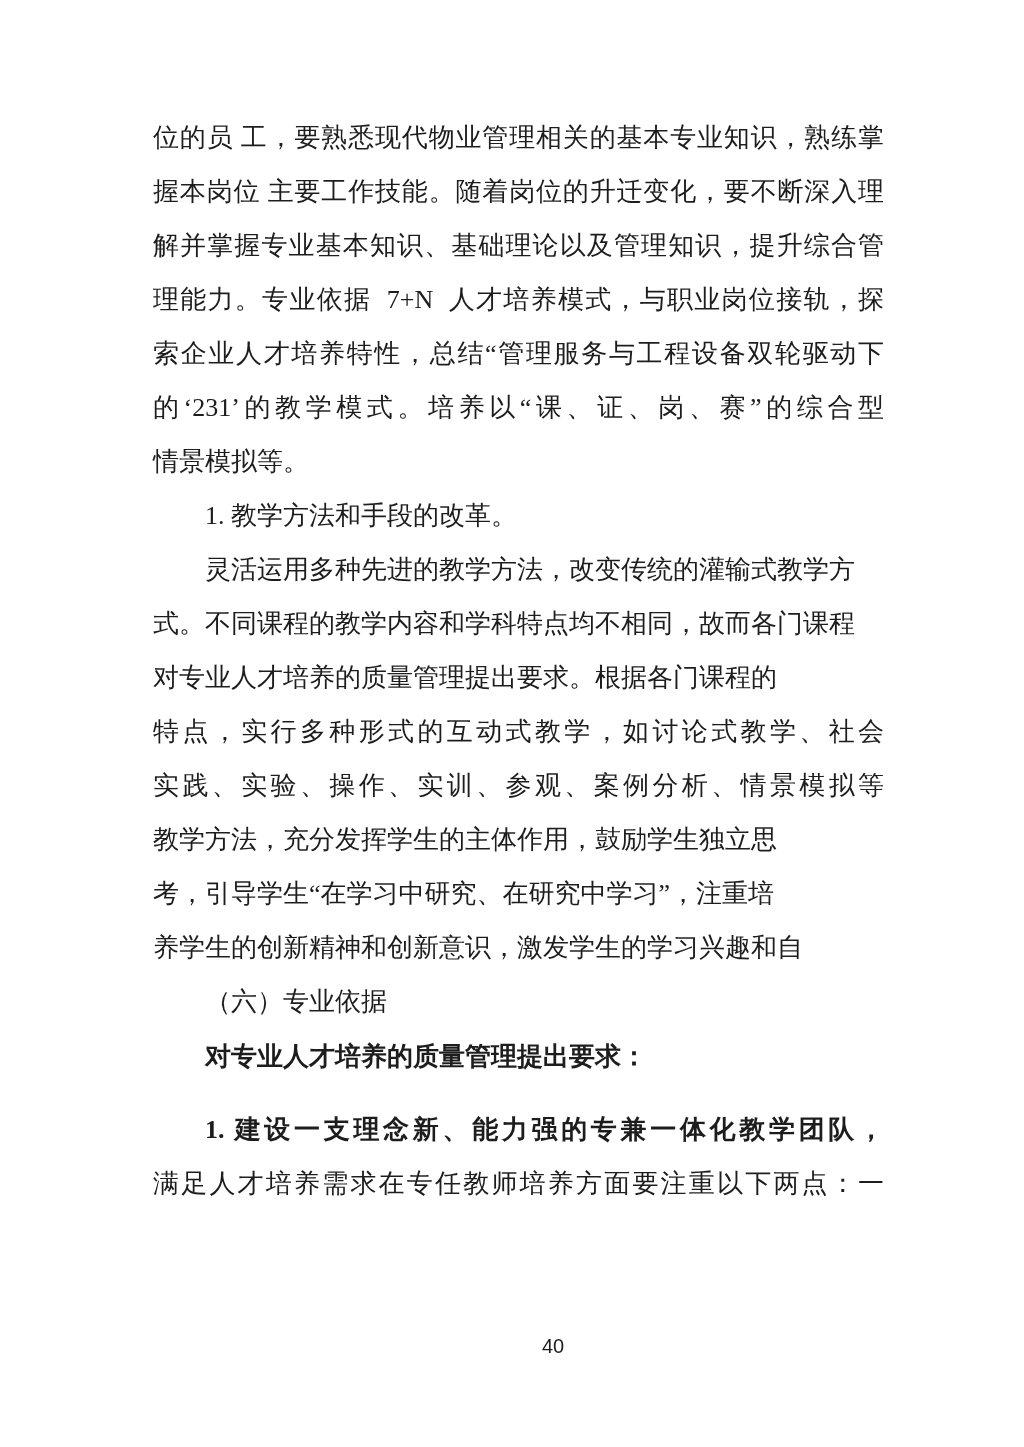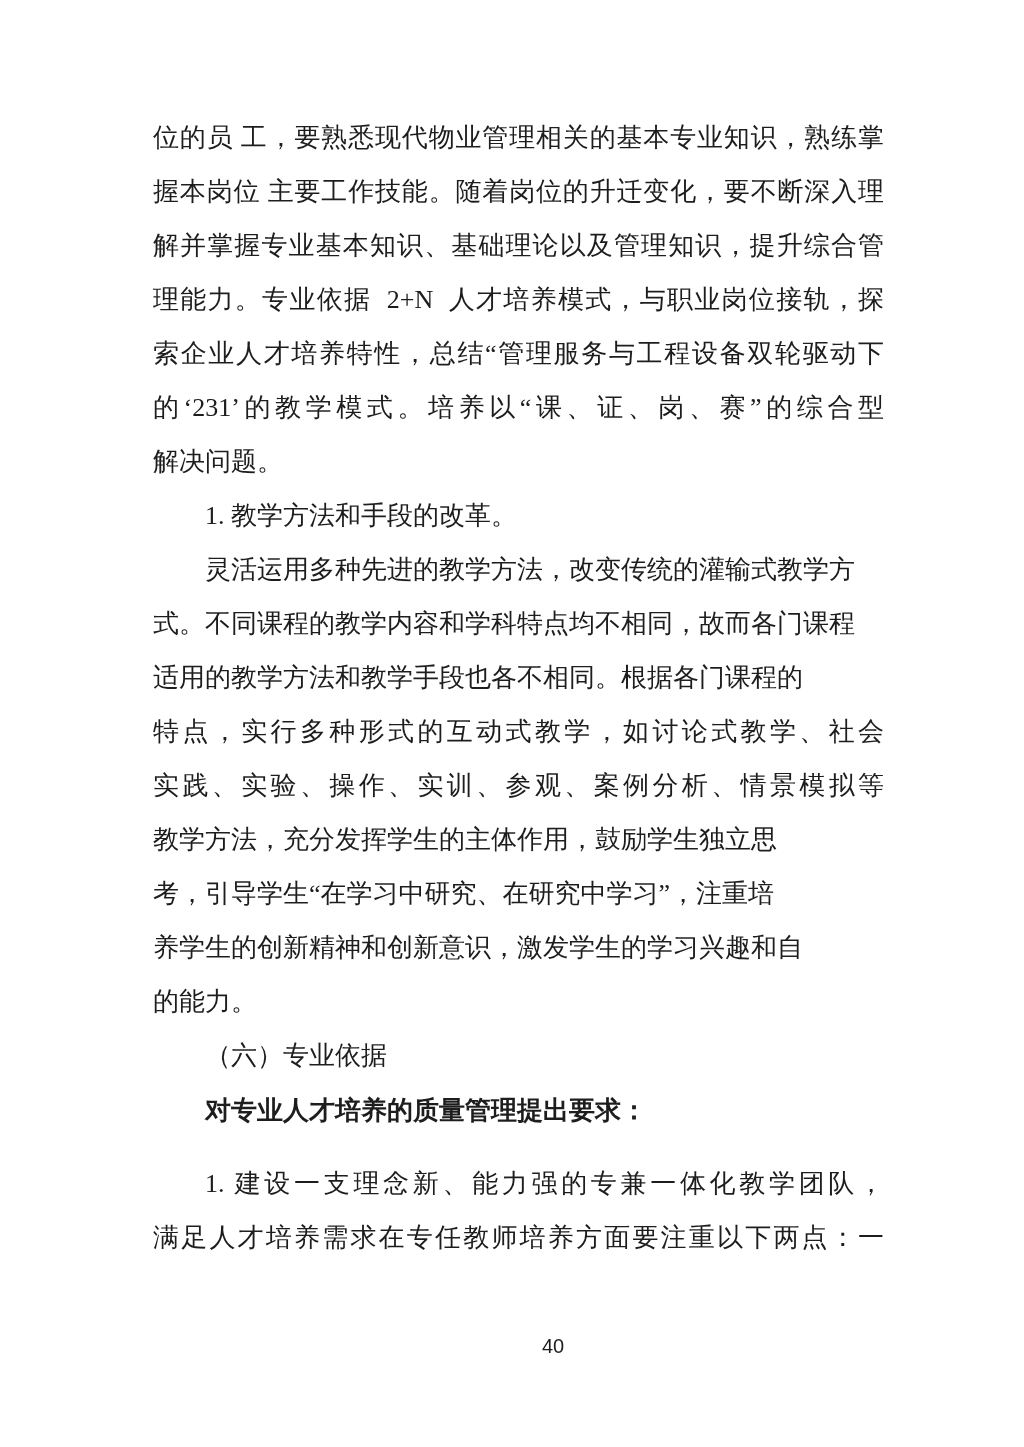--- a/index.html
+++ b/index.html
@@ -36,20 +36,21 @@
   }
   .indent {
     text-indent: 2em;
   }
   .bold {
     font-weight: 700;
     font-family: "Liberation Sans", "DejaVu Sans", sans-serif;
   }
   .gap {
     margin-top: 20px;
+    font-weight: bold;
   }
   .pagenum {
     position: absolute;
     top: 1334px;
     left: 0;
     width: 100%;
     text-align: center;
     font-size: 20px;
     line-height: 24px;
     font-family: "Liberation Sans", "DejaVu Sans", sans-serif;
@@ -58,33 +59,32 @@
   }
 </style>
 </head>
 <body>
 
 <div class="page">
   <div class="textblock">
     <div class="line j">位的员 工，要熟悉现代物业管理相关的基本专业知识，熟练掌</div>
     <div class="line j">握本岗位 主要工作技能。随着岗位的升迁变化，要不断深入理</div>
     <div class="line j">解并掌握专业基本知识、基础理论以及管理知识，提升综合管</div>
-    <div class="line j">理能力。专业依据  2+N  人才培养模式，与职业岗位接轨，探</div>
+    <div class="line j">理能力。专业依据  7+N  人才培养模式，与职业岗位接轨，探</div>
     <div class="line j">索企业人才培养特性，总结“管理服务与工程设备双轮驱动下</div>
     <div class="line j">的‘231’的教学模式。培养以“课、证、岗、赛”的综合型</div>
-    <div class="line">解决问题。</div>
+    <div class="line">情景模拟等。</div>
     <div class="line indent">1. 教学方法和手段的改革。</div>
     <div class="line indent">灵活运用多种先进的教学方法，改变传统的灌输式教学方</div>
     <div class="line">式。不同课程的教学内容和学科特点均不相同，故而各门课程</div>
-    <div class="line">适用的教学方法和教学手段也各不相同。根据各门课程的</div>
+    <div class="line">对专业人才培养的质量管理提出要求。根据各门课程的</div>
     <div class="line j">特点，实行多种形式的互动式教学，如讨论式教学、社会</div>
     <div class="line j">实践、实验、操作、实训、参观、案例分析、情景模拟等</div>
     <div class="line">教学方法，充分发挥学生的主体作用，鼓励学生独立思</div>
     <div class="line">考，引导学生“在学习中研究、在研究中学习”，注重培</div>
     <div class="line">养学生的创新精神和创新意识，激发学生的学习兴趣和自</div>
-    <div class="line">的能力。</div>
     <div class="line indent">（六）专业依据</div>
     <div class="line indent bold">对专业人才培养的质量管理提出要求：</div>
     <div class="line indent j gap">1. 建设一支理念新、能力强的专兼一体化教学团队，</div>
     <div class="line j">满足人才培养需求在专任教师培养方面要注重以下两点：一</div>
   </div>
   <div class="pagenum">40</div>
 </div>
 
 </body></html>

